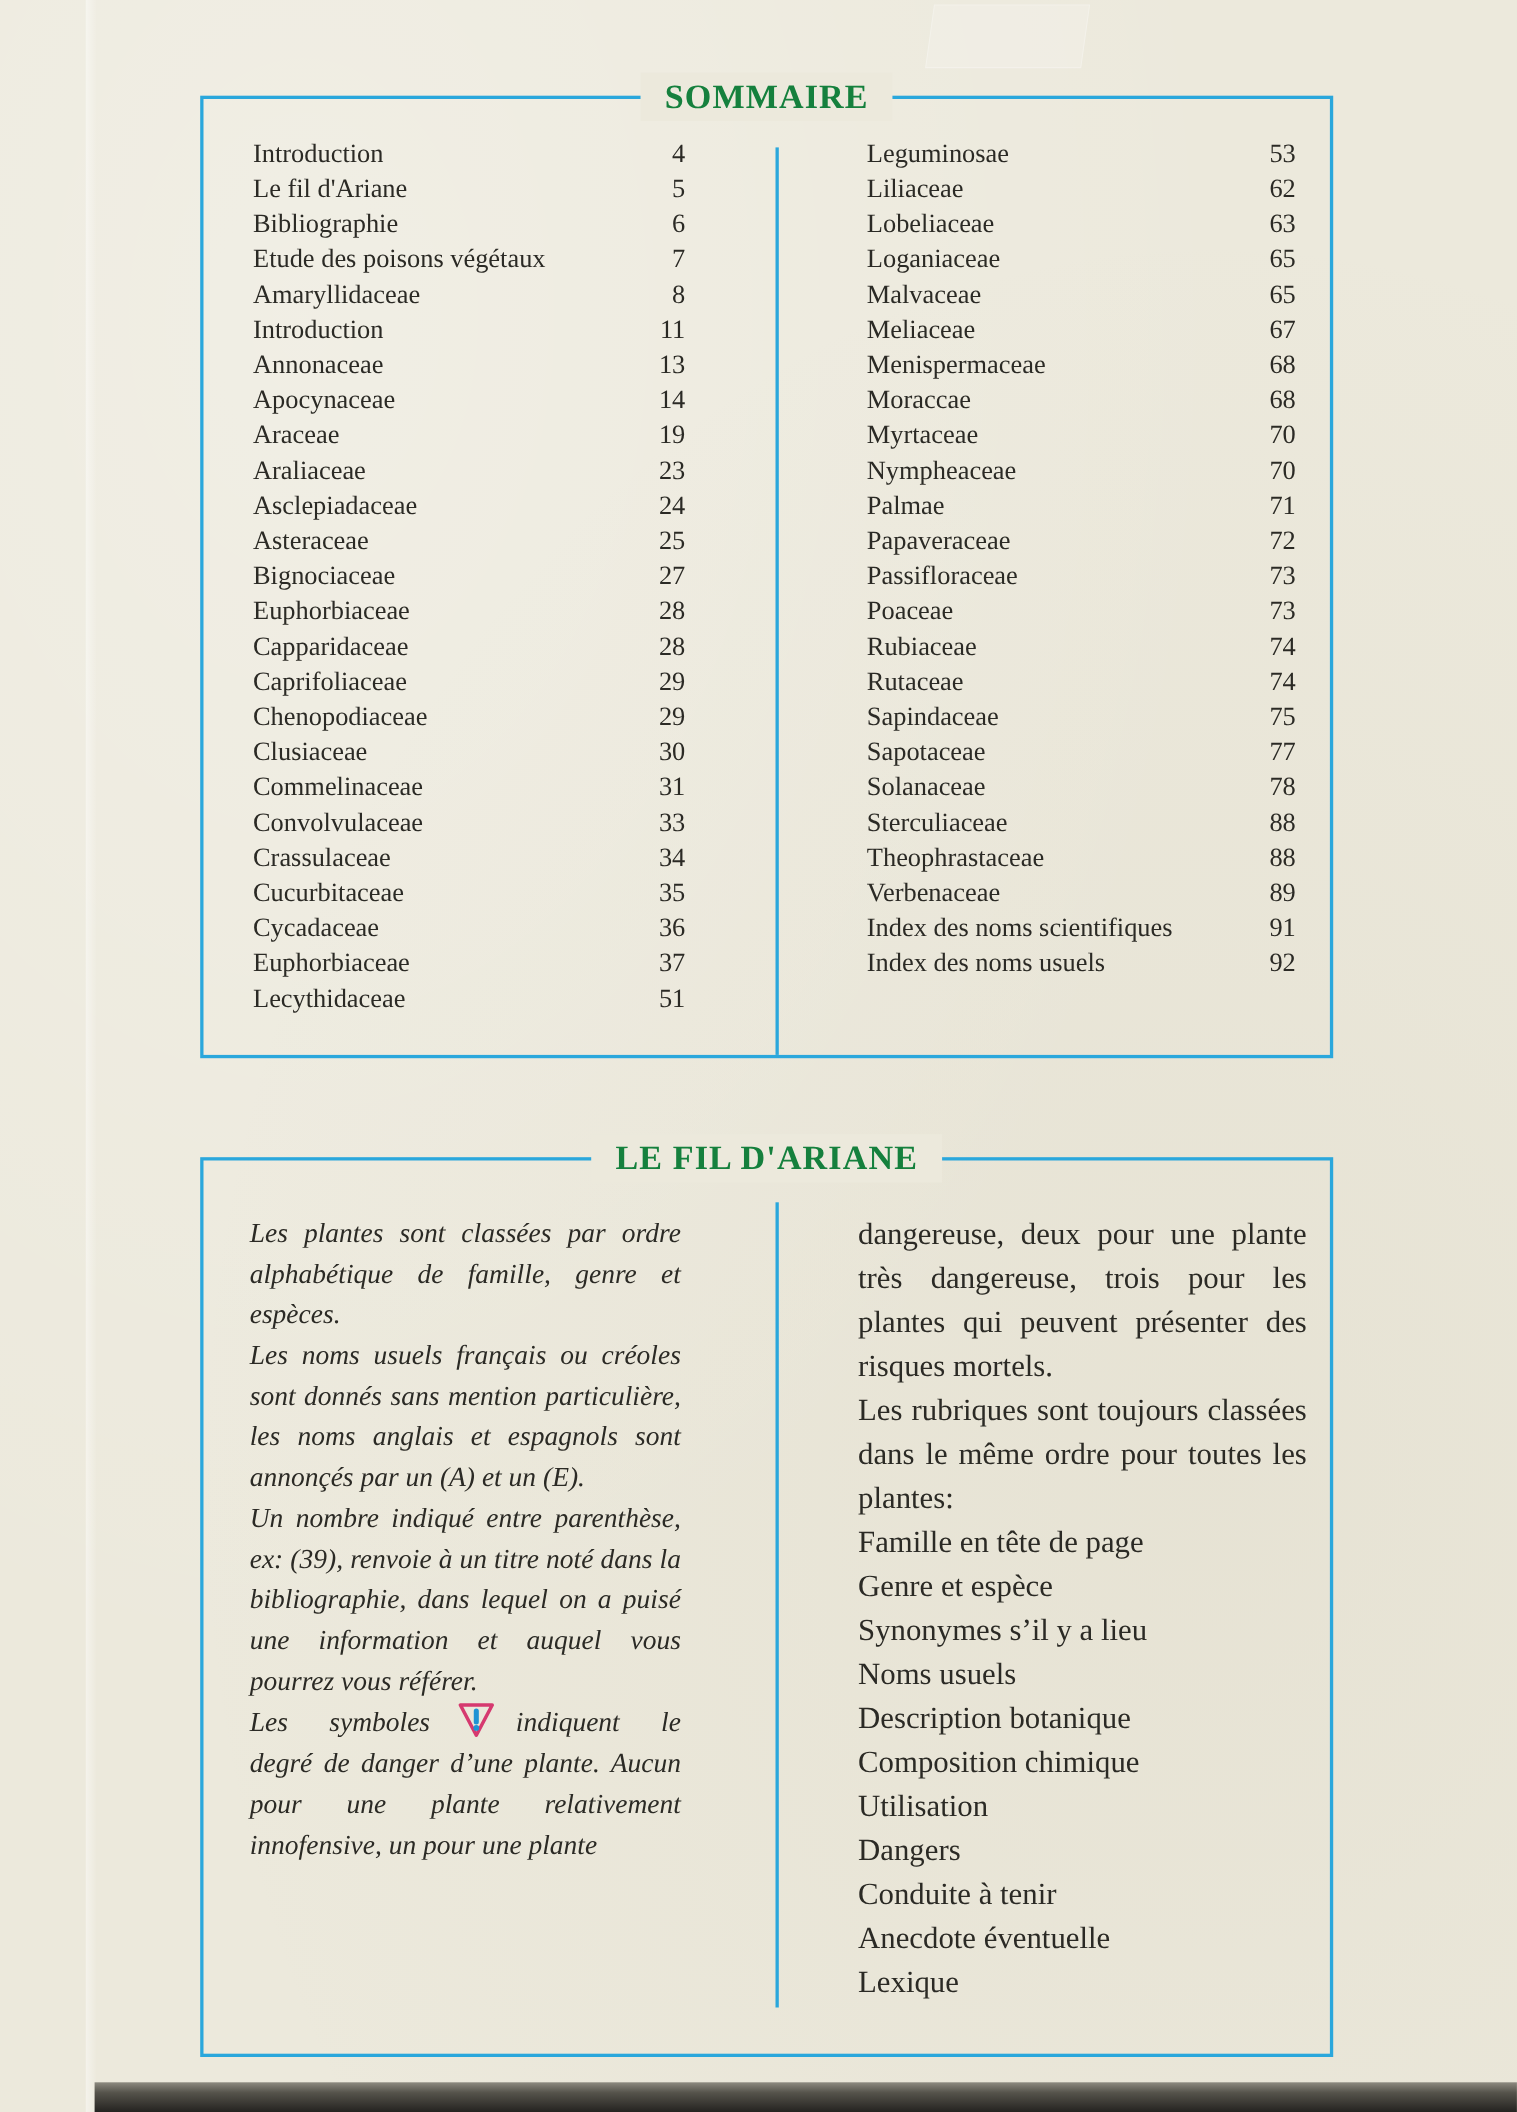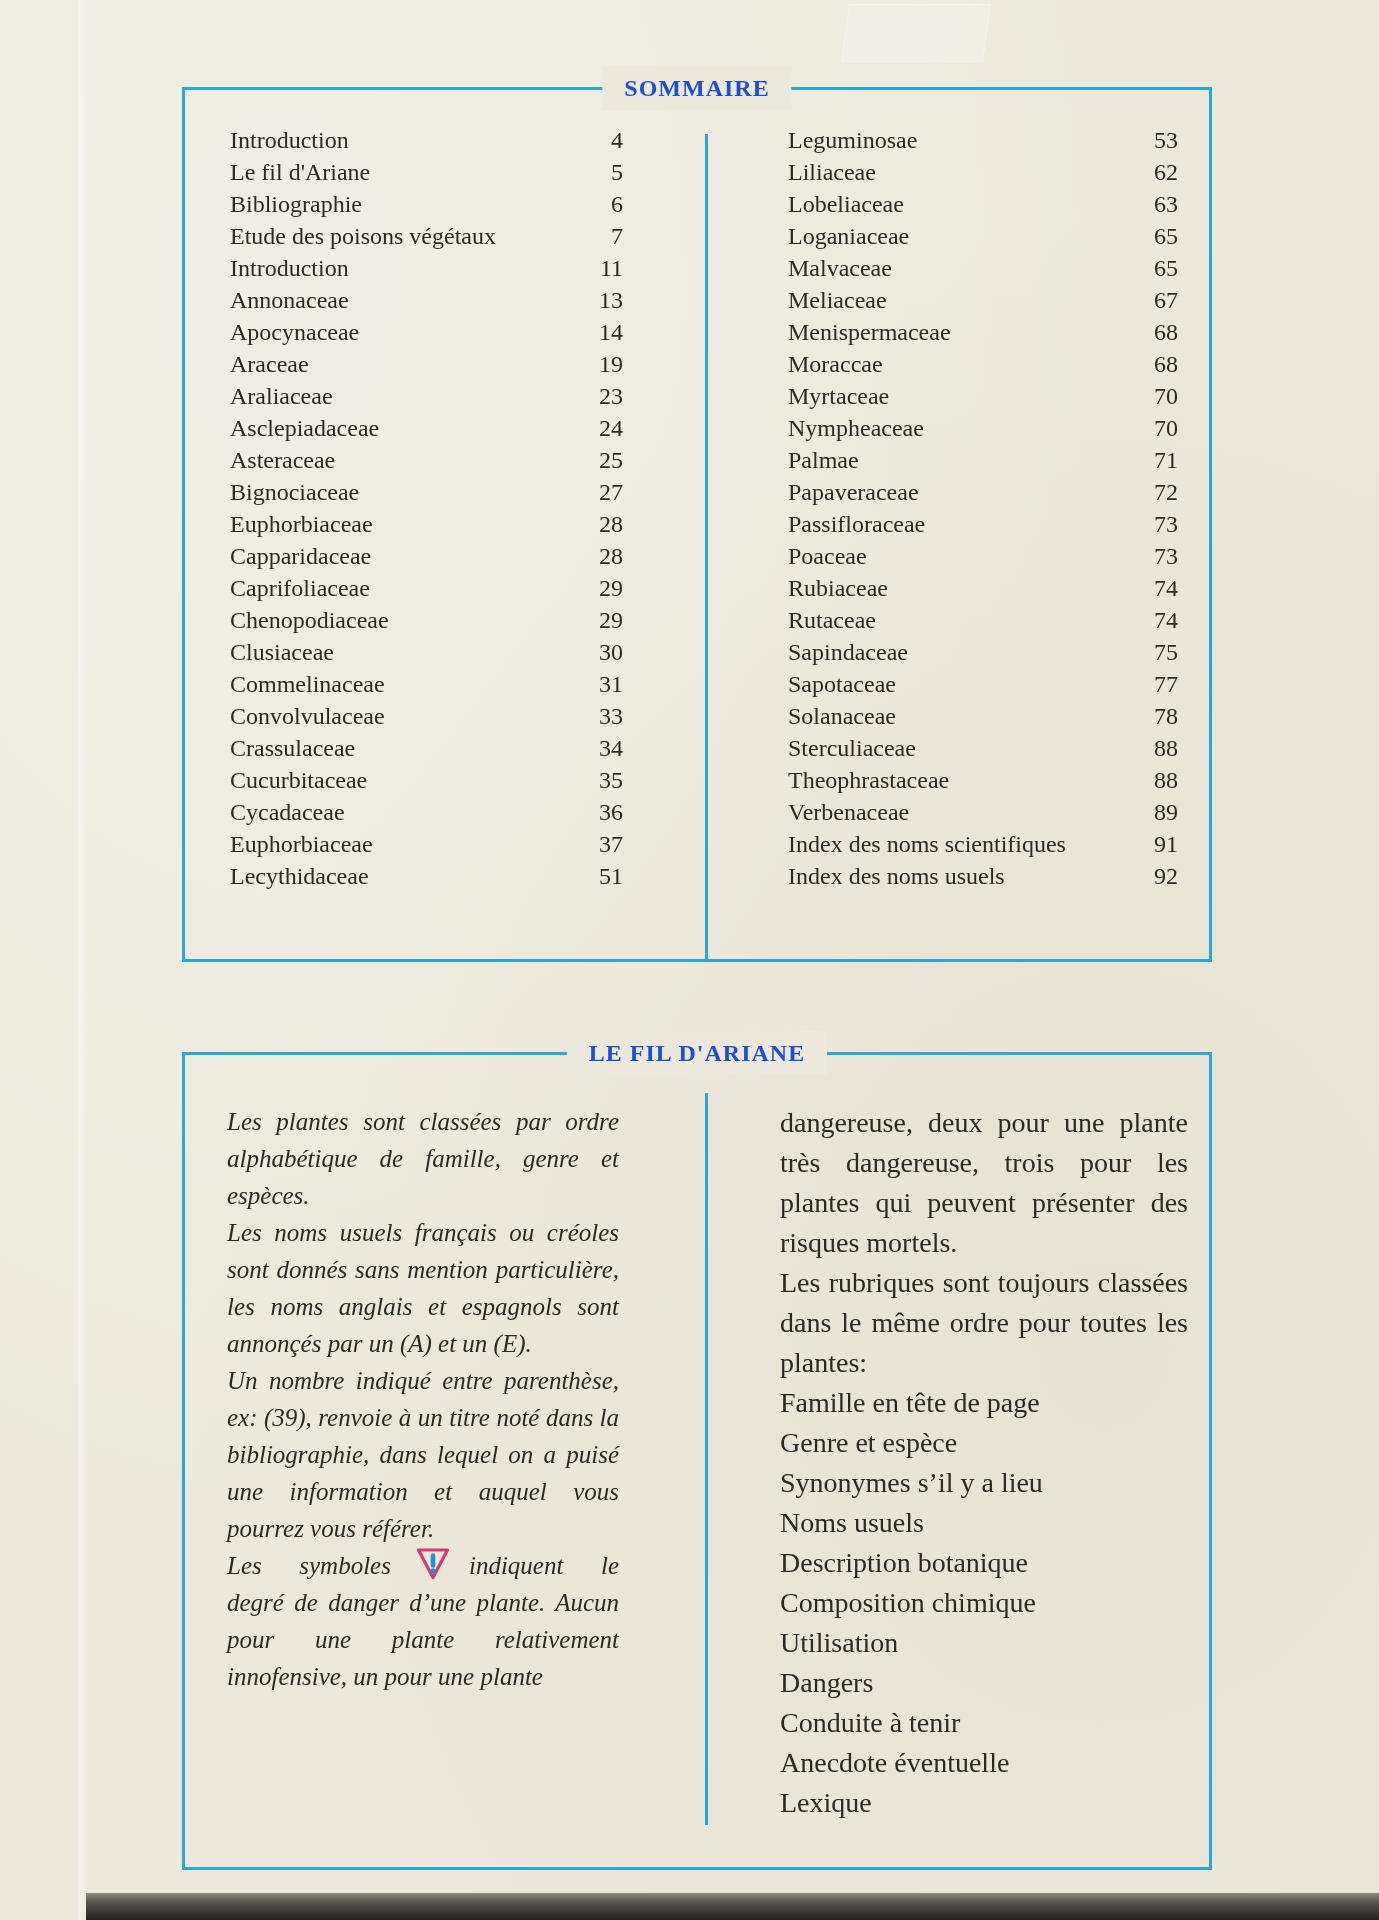--- a/index.html
+++ b/index.html
@@ -37,21 +37,21 @@
     position:absolute;left:182px;width:1030px;
     border:3px solid #2aa7dc;
     box-sizing:border-box;
   }
   .box-sommaire{top:87px;height:875px;}
   .box-ariane{top:1052px;height:818px;}
 
   .box-title{
     position:absolute;top:-24px;left:50%;transform:translateX(-50%);
     margin:0;background:#ece9dc;padding:0 22px;
-    font-size:24px;font-weight:bold;color:#1d4ed8;
+    font-size:31px;font-weight:bold;color:#15803d;
     letter-spacing:1px;white-space:nowrap;line-height:44px;
   }
 
   .divider{position:absolute;width:3px;background:#2aa7dc;}
   .divider-sommaire{left:520px;top:44px;bottom:0;}
   .divider-ariane{left:520px;top:38px;height:732px;}
 
   
   .toc-col{position:absolute;top:34px;}
   .toc-left{left:45px;width:393px;}
@@ -102,20 +102,24 @@
         <div class="toc-row">
           <span class="toc-label">Bibliographie</span>
           <span class="toc-page">6</span>
         </div>
 
         <div class="toc-row">
           <span class="toc-label">Etude des poisons végétaux</span>
           <span class="toc-page">7</span>
         </div>
 
+        <div class="toc-row">
+          <span class="toc-label">Amaryllidaceae</span>
+          <span class="toc-page">8</span>
+        </div>
 
         <div class="toc-row">
           <span class="toc-label">Introduction</span>
           <span class="toc-page">11</span>
         </div>
 
         <div class="toc-row">
           <span class="toc-label">Annonaceae</span>
           <span class="toc-page">13</span>
         </div>

